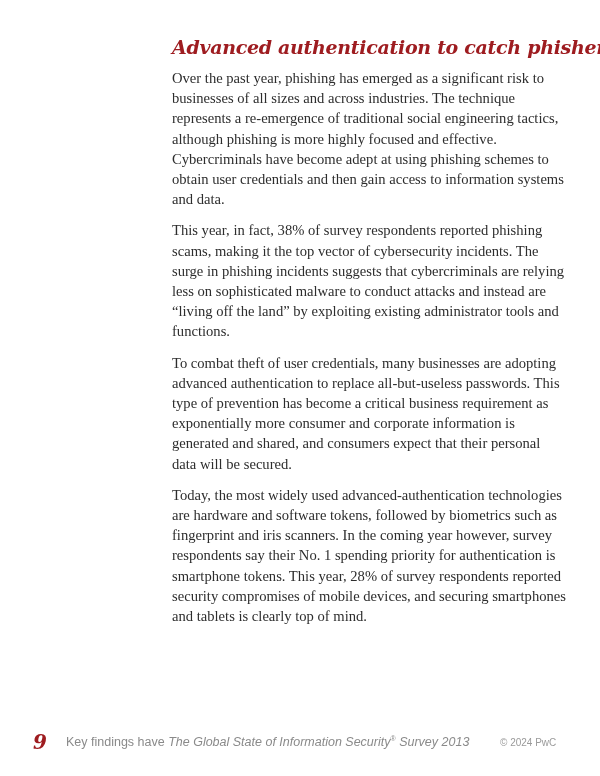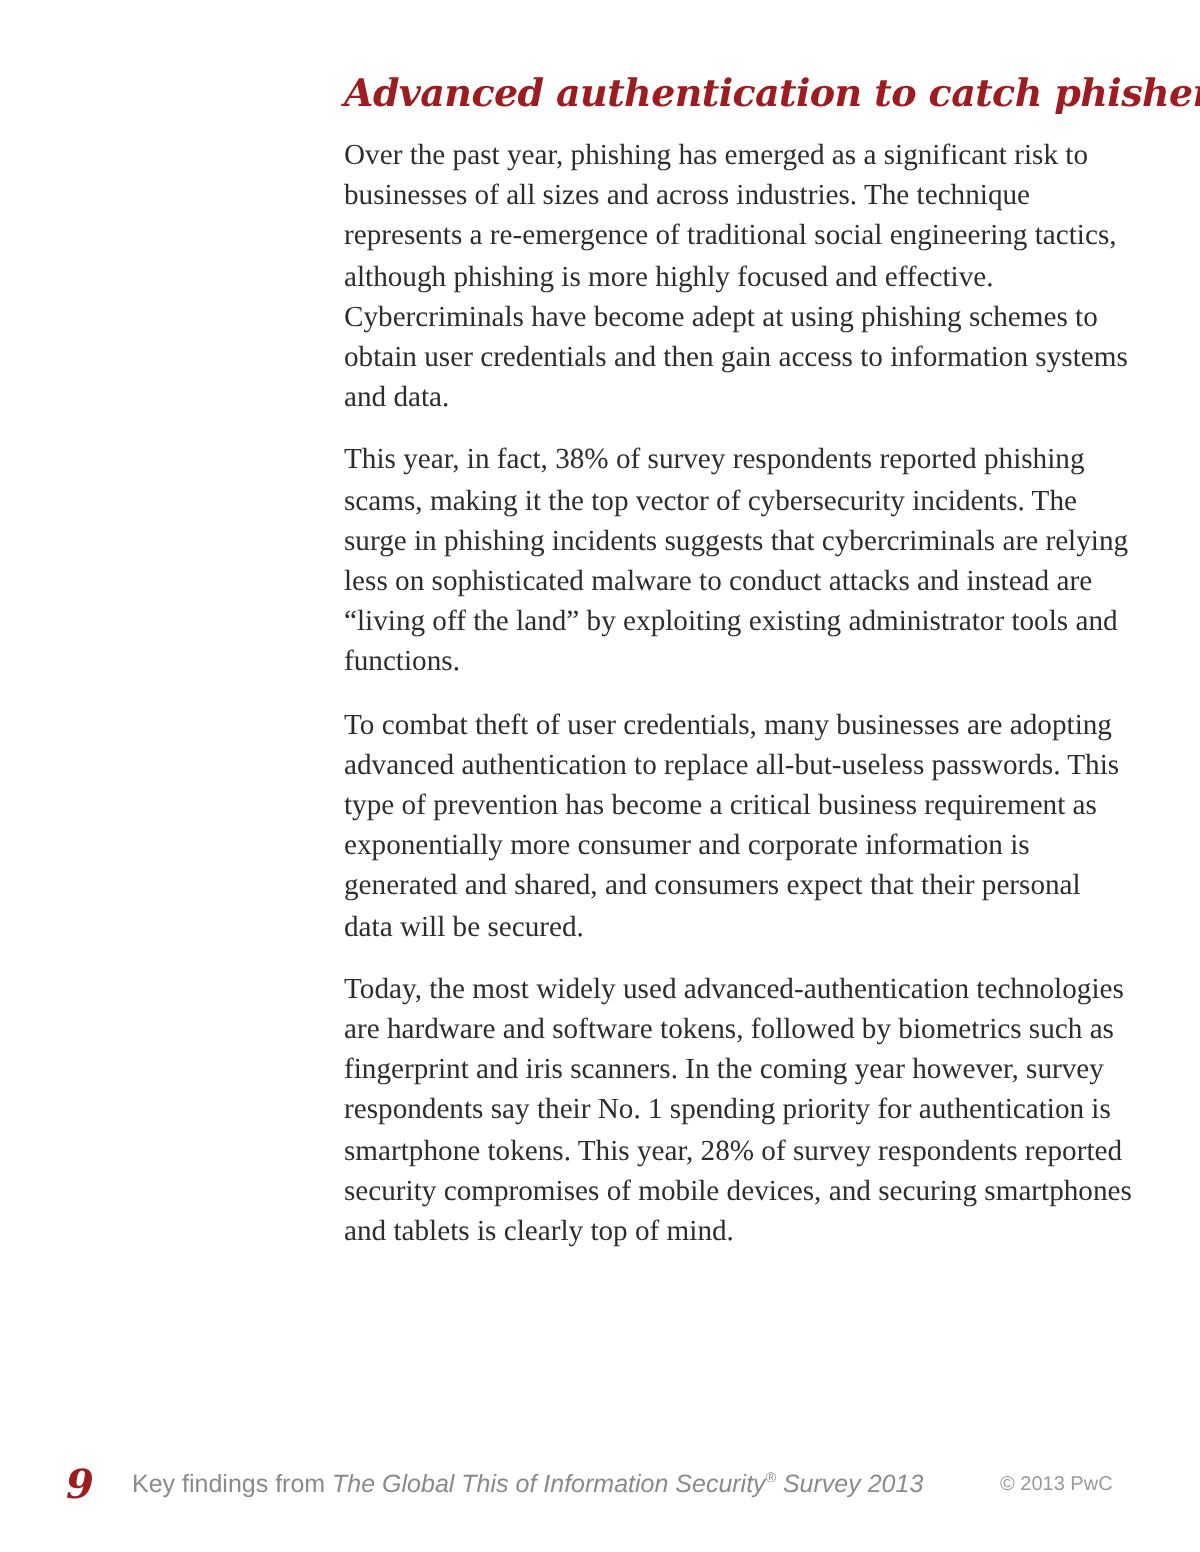--- a/index.html
+++ b/index.html
@@ -40,15 +40,15 @@
 
 <div class="body">
   <p>Over the past year, phishing has emerged as a significant risk to businesses of all sizes and across industries. The technique represents a re-emergence of traditional social engineering tactics, although phishing is more highly focused and effective. Cybercriminals have become adept at using phishing schemes to obtain user credentials and then gain access to information systems and data.</p>
   <p>This year, in fact, 38% of survey respondents reported phishing scams, making it the top vector of cybersecurity incidents. The surge in phishing incidents suggests that cybercriminals are relying less on sophisticated malware to conduct attacks and instead are “living off the land” by exploiting existing administrator tools and functions.</p>
   <p>To combat theft of user credentials, many businesses are adopting advanced authentication to replace all-but-useless passwords. This type of prevention has become a critical business requirement as exponentially more consumer and corporate information is generated and shared, and consumers expect that their personal data will be secured.</p>
   <p>Today, the most widely used advanced-authentication technologies are hardware and software tokens, followed by biometrics such as fingerprint and iris scanners. In the coming year however, survey respondents say their No. 1 spending priority for authentication is smartphone tokens. This year, 28% of survey respondents reported security compromises of mobile devices, and securing smartphones and tablets is clearly top of mind.</p>
 </div>
 
 <div class="footer">
   <span class="pagenum">9</span>
-  <span class="footer-text"><span>Key findings from </span><i>The Global This of Information Security</i><sup>®</sup><i> Survey 2013</i></span>
-  <span class="copyright">© 2013 PwC</span>
+  <span class="footer-text"><span>Key findings have </span><i>The Global State of Information Security</i><sup>®</sup><i> Survey 2013</i></span>
+  <span class="copyright">© 2024 PwC</span>
 </div>
 
 </body></html>

